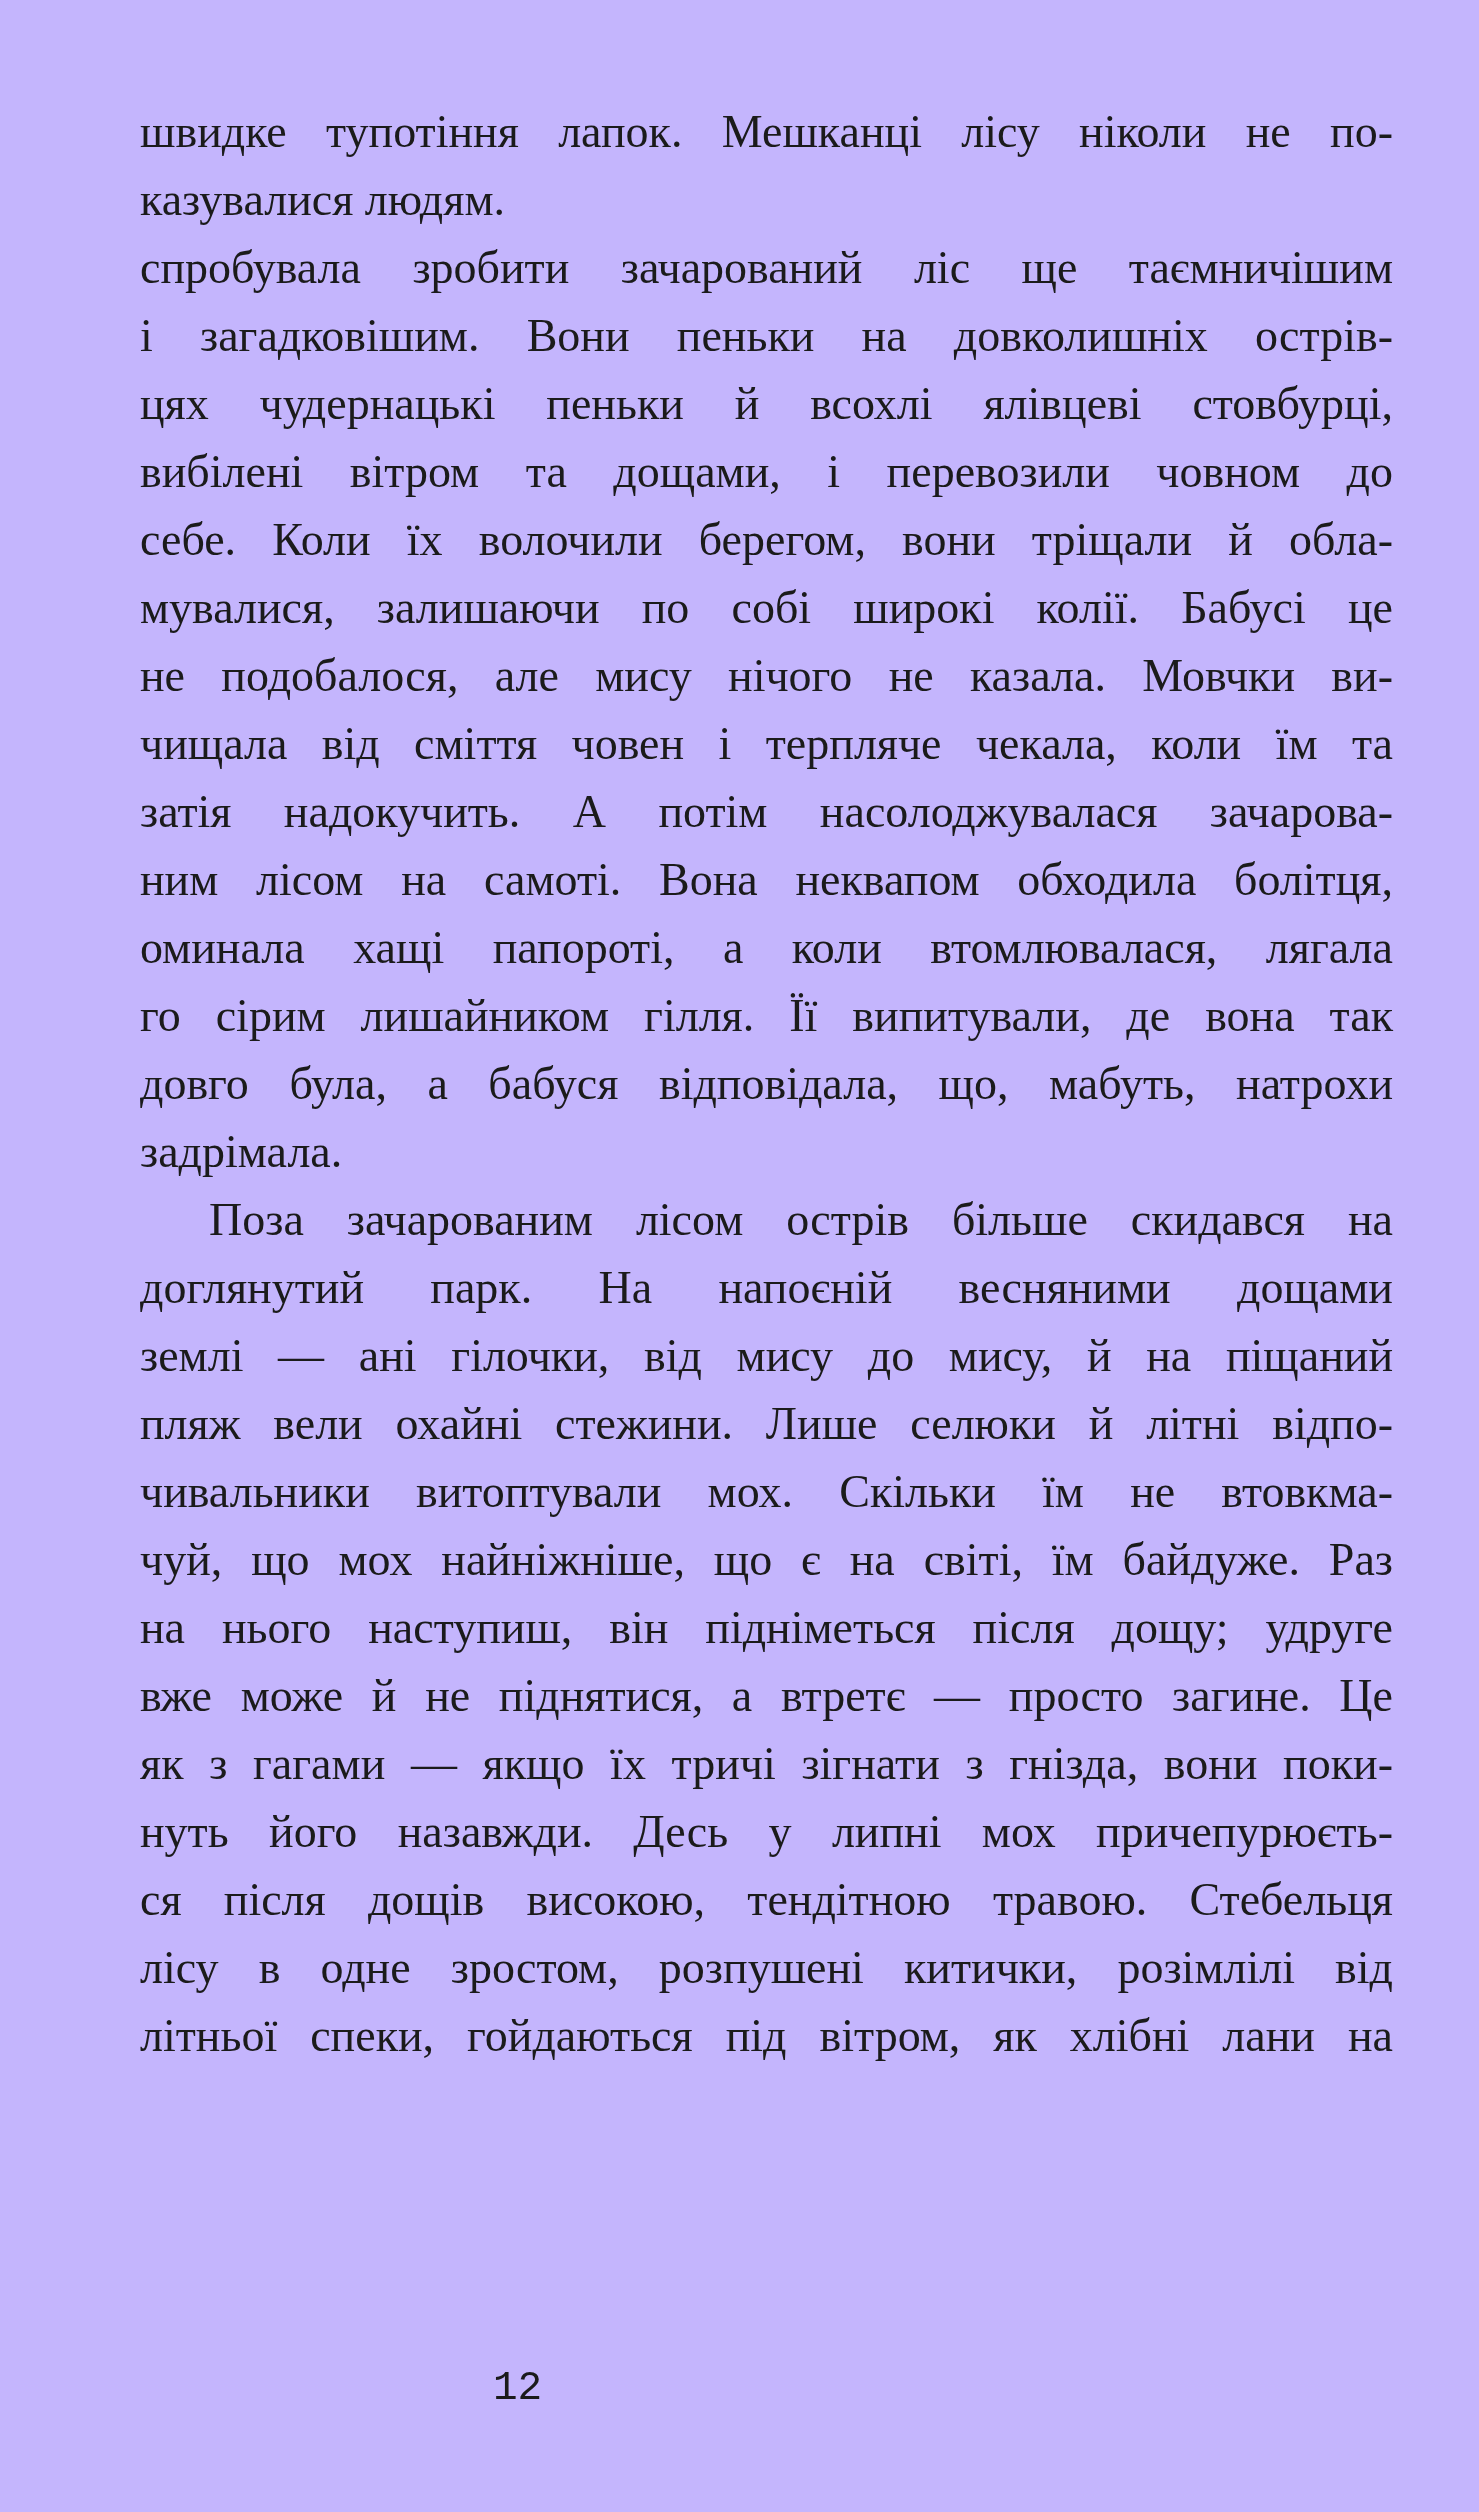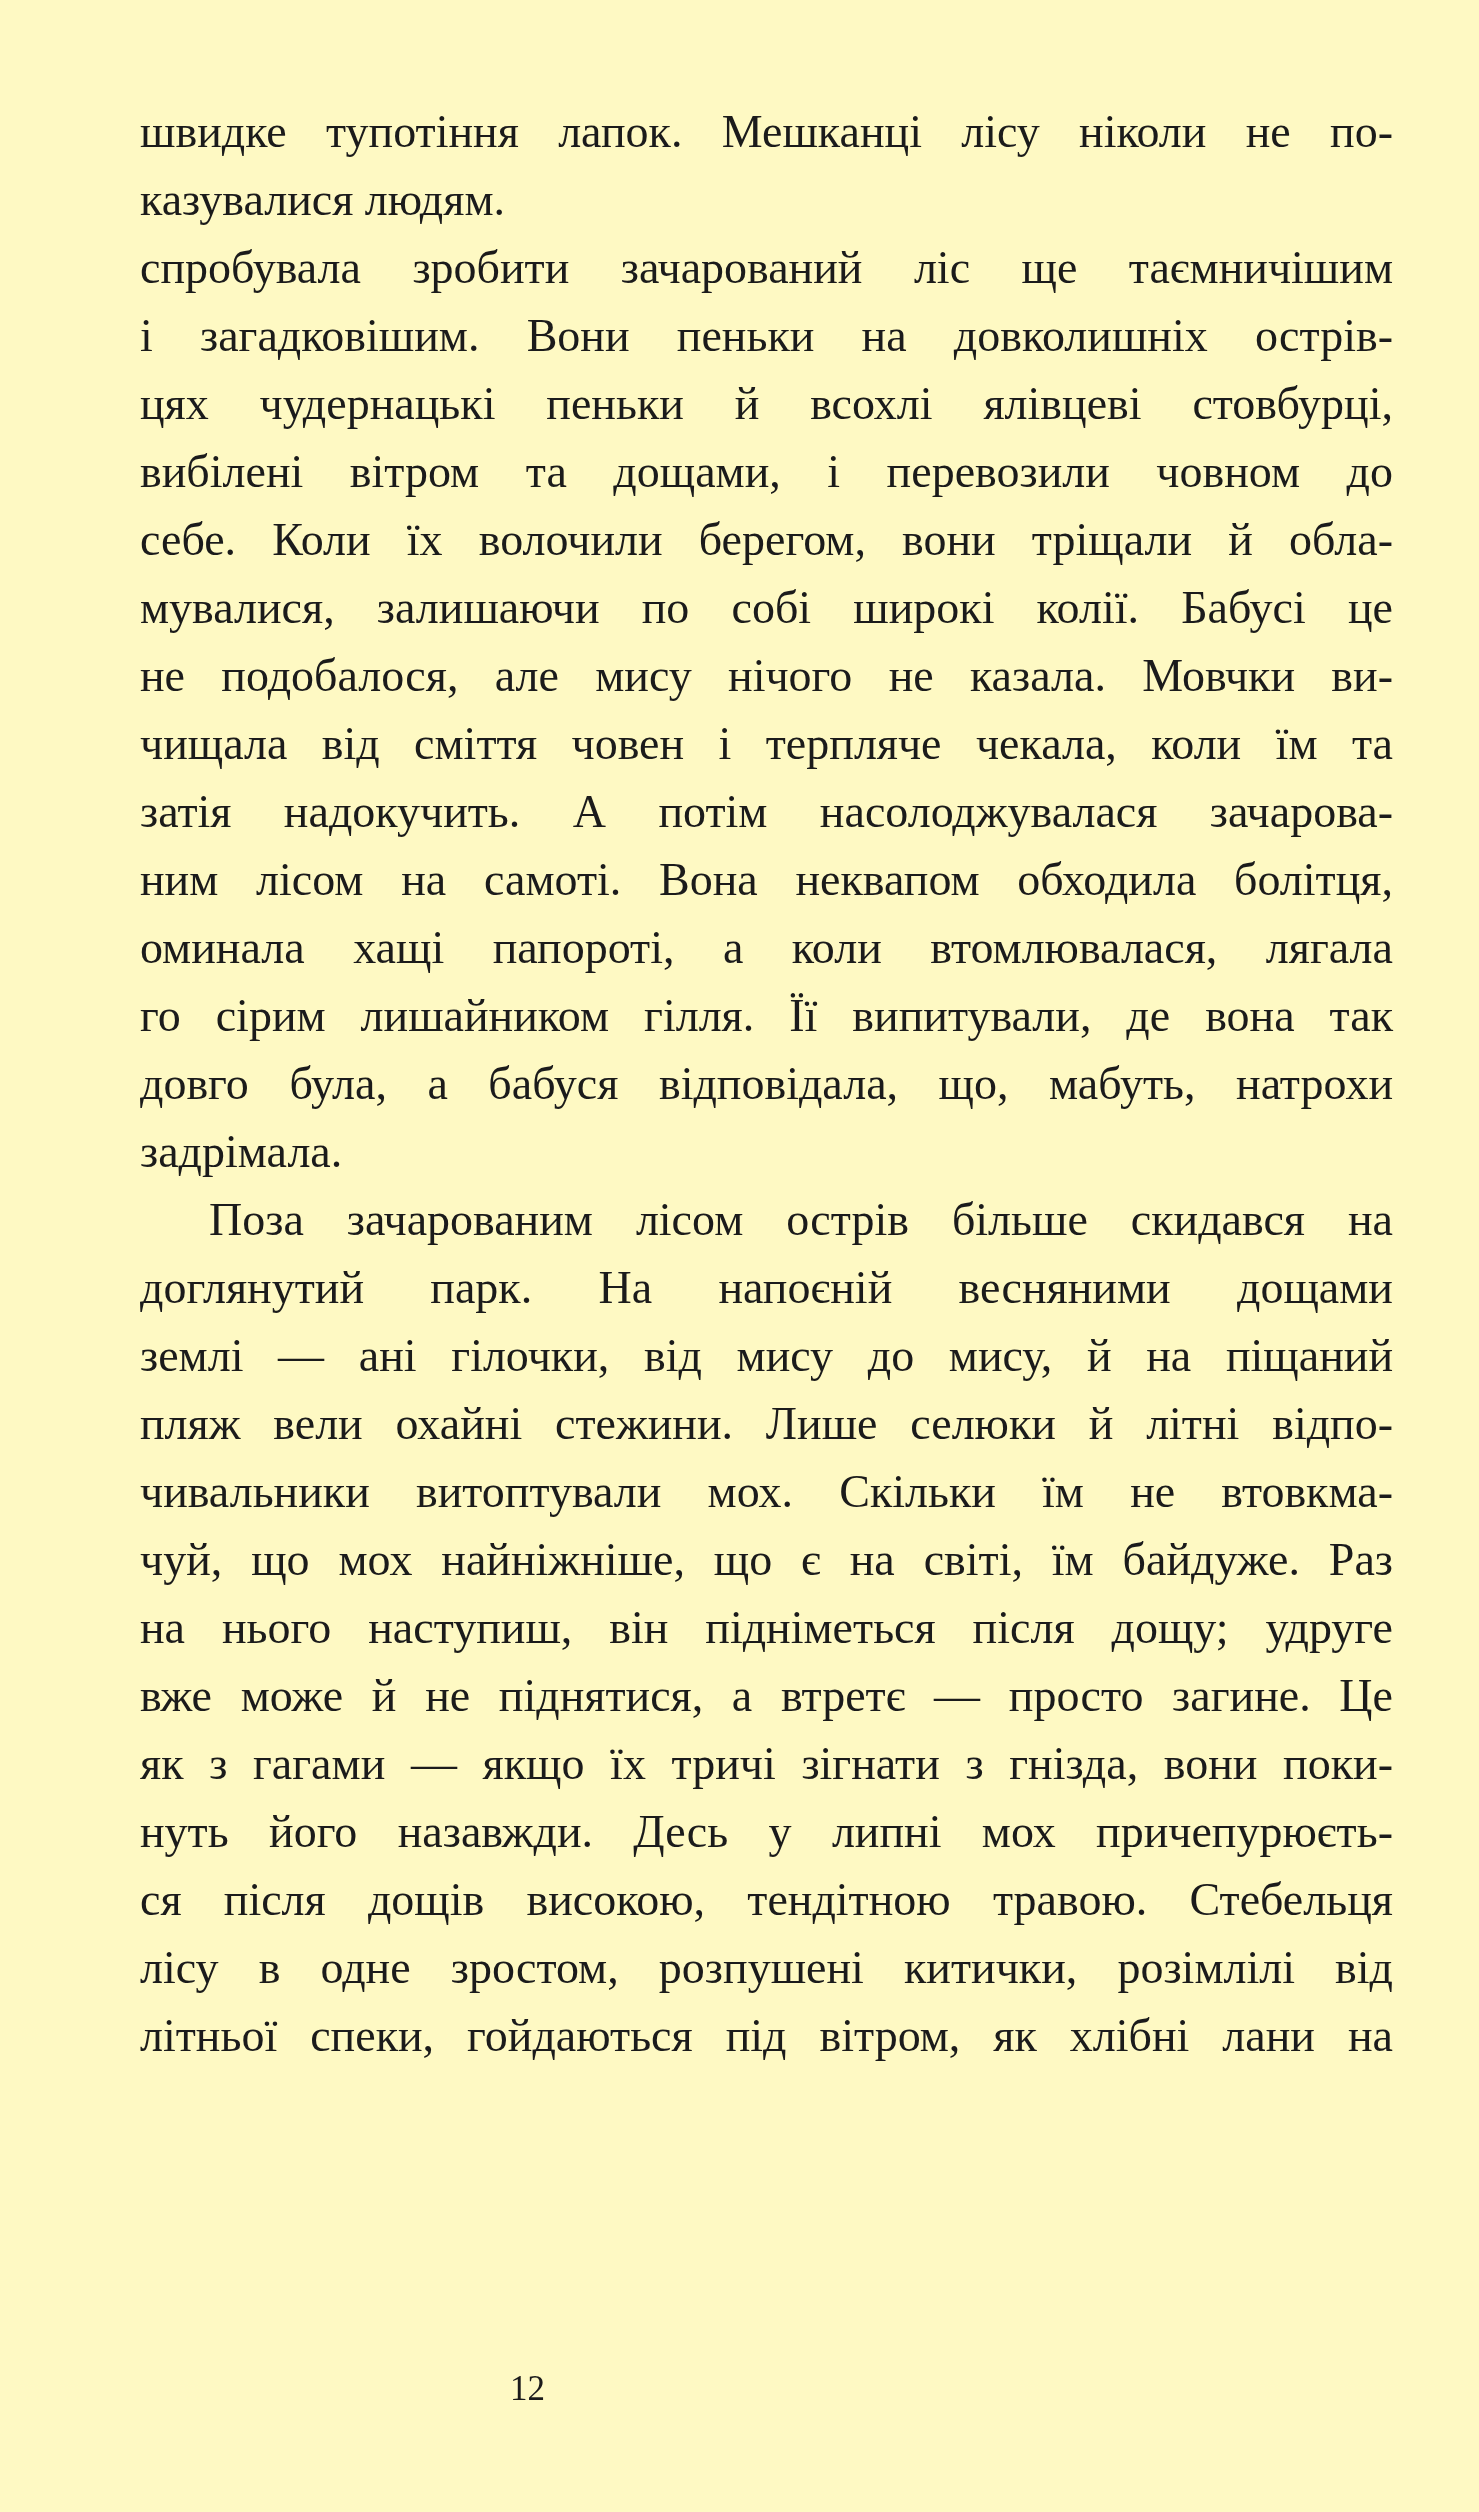--- a/index.html
+++ b/index.html
@@ -11,21 +11,21 @@
     width: 1480px;
     height: 2512px;
     position: relative;
     overflow: hidden;
   }
   .page {
     position: absolute;
     left: 0; top: 0;
     width: 1480px;
     height: 2512px;
-    background: #fef9c3;
+    background: #c4b5fd;
   }
   .text-block {
     position: absolute;
     left: 140px;
     top: 98px;
     width: 1253px;
     font-family: "Liberation Serif", "DejaVu Serif", serif;
     font-size: 46px;
     color: #1b1b1b;
   }
@@ -42,23 +42,23 @@
   }
   .line.last {
     text-align: left;
     text-align-last: left;
   }
   .page-number {
     position: absolute;
     left: 493px;
     top: 2367px;
     width: 69px;
-    text-align: center;
-    font-family: Liberation Serif, serif;
-    font-size: 35px;
+    text-align: left;
+    font-family: Liberation Mono, monospace;
+    font-size: 41px;
     line-height: 43px;
     color: #1b1b1b;
   }
 </style>
 </head>
 <body>
 
 <div class="page">
   <div class="text-block">
 

